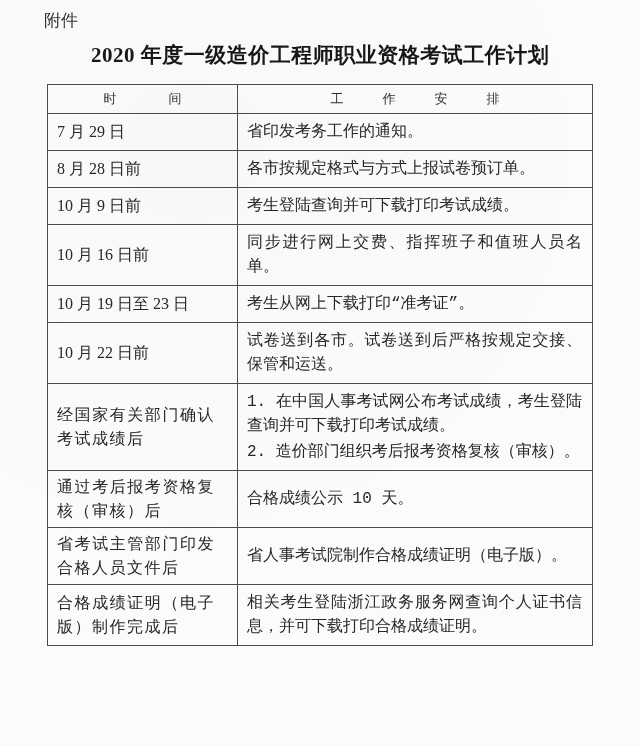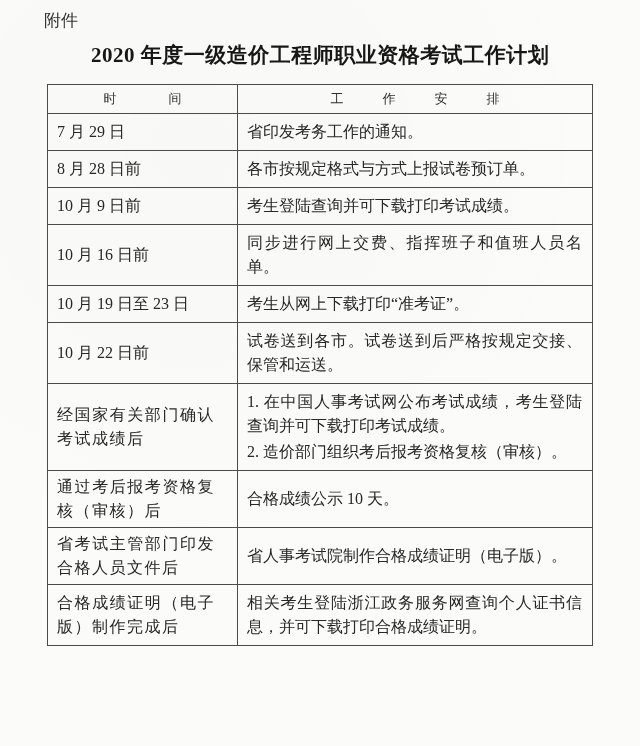--- a/index.html
+++ b/index.html
@@ -70,20 +70,21 @@
     padding: 4px 22px 4px 9px;
     text-align: left;
   }
   td.time.justify {
     text-align: justify;
     text-justify: inter-ideograph;
     letter-spacing: 1.5px;
   }
   td.work {
     padding: 4px 10px 4px 9px;
+    font-family: Liberation Mono, monospace;
   }
   td.work p {
     margin: 2px 0;
     text-align: justify;
     text-justify: inter-ideograph;
   }
 </style>
 </head>
 <body>
 

